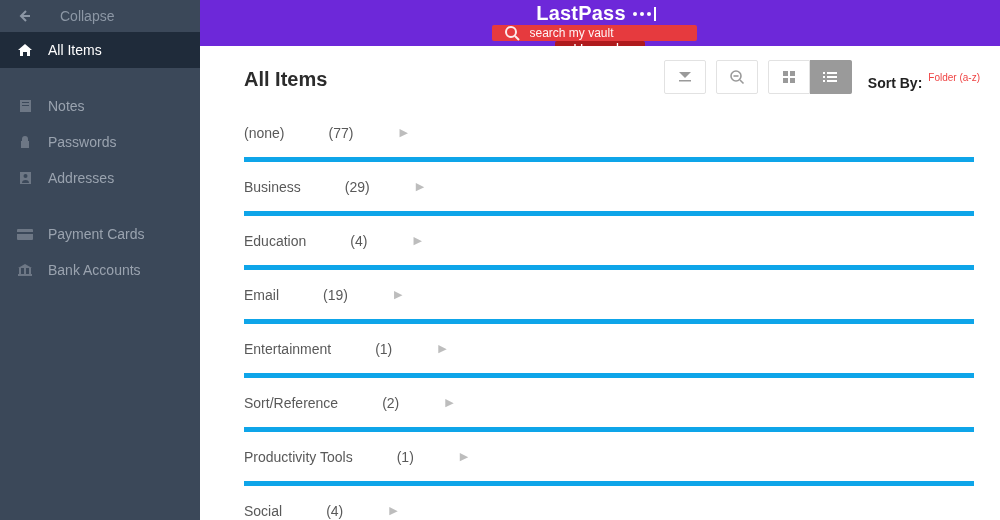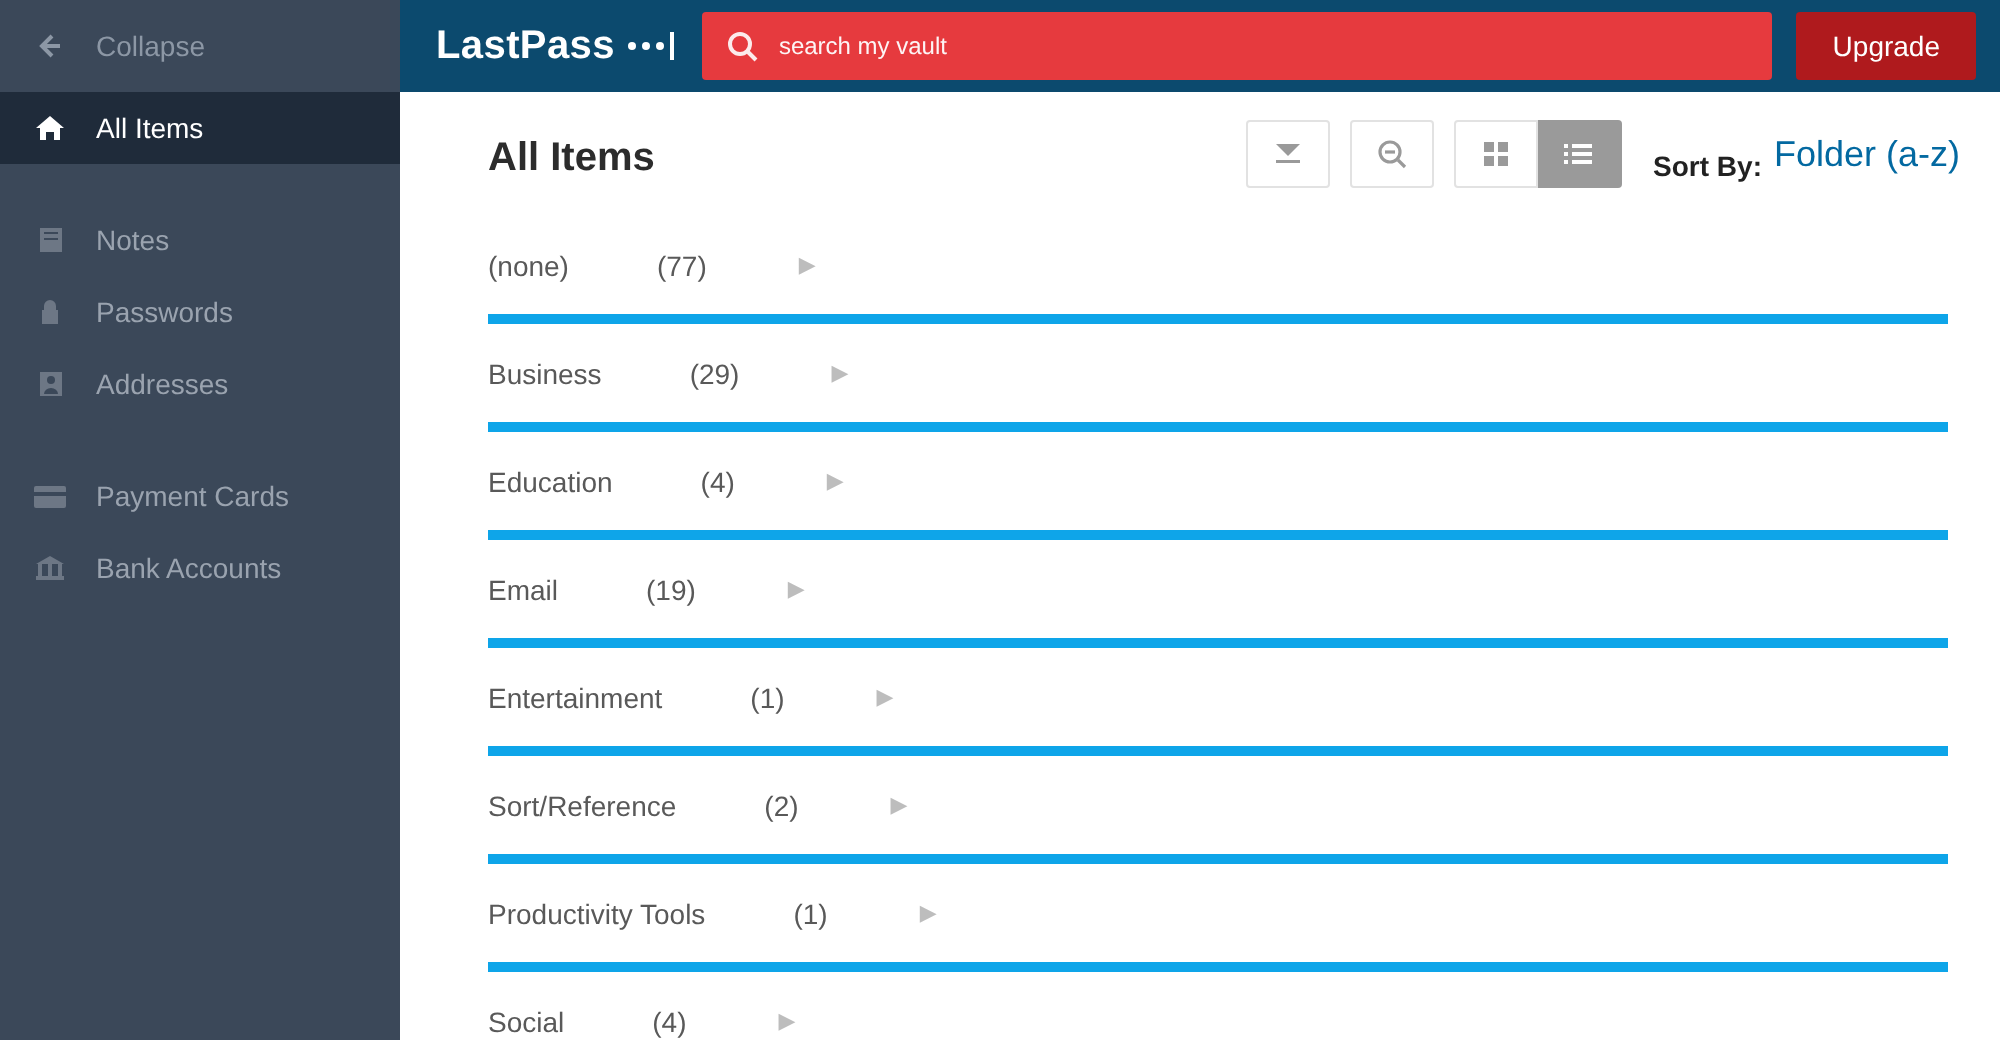--- a/index.html
+++ b/index.html
@@ -1,31 +1,31 @@
 <!DOCTYPE html>
 <html><head>
 <meta charset="utf-8">
 <style>
   * { box-sizing: border-box; margin: 0; padding: 0; }
   html, body { width: 1000px; height: 520px; font-family: -apple-system, BlinkMacSystemFont, "Segoe UI", Arial, sans-serif; overflow: hidden; }
   body { display: flex; }
 
   
   .sidebar { width: 200px; height: 520px; background: #3b4859; color: #9aa3af; display: flex; flex-direction: column; font-size: 14px; }
-  .sidebar .collapse-row { display: flex; align-items: center; height: 46px; padding: 0 16px; cursor: pointer; color: #8c97a5; }
+  .sidebar .collapse-row { display: flex; align-items: center; height: 32px; padding: 0 16px; cursor: pointer; color: #8c97a5; gap: 12px; }
   .sidebar .collapse-row .icon { width: 18px; margin-right: 14px; display: flex; justify-content: center; }
   .sidebar .nav-item { display: flex; align-items: center; height: 36px; padding: 0 16px; cursor: pointer; font-weight: 500; }
   .sidebar .nav-item .icon { width: 18px; margin-right: 14px; display: flex; justify-content: center; }
   .sidebar .nav-item.active { background: #1f2b3a; color: #ffffff; }
   .sidebar .group-gap { height: 12px; }
   .sidebar .group-gap.big { height: 20px; }
 
   
   .main { flex: 1; display: flex; flex-direction: column; height: 520px; }
-  .topbar { height: 46px; background: #0c4a6e; display: flex; align-items: center; padding: 12px 12px; }
+  .topbar { height: 46px; background: #6d28d9; display: flex; align-items: center; padding: 2px 12px; flex-direction: column; }
   .brand { display: flex; align-items: center; margin-right: 14px; margin-left: 6px; }
   .brand-text { color: #fff; font-weight: 700; font-size: 20px; letter-spacing: 0.2px; }
   .brand-dots { margin-left: 4px; display: inline-flex; align-items: center; }
   .brand-dots .dot { width: 4px; height: 4px; background: #fff; border-radius: 50%; margin-left: 3px; }
   .brand-dots .bar { width: 2px; height: 14px; background: #fff; margin-left: 3px; }
   .search-wrap { flex: 1; background: #e63a3e; height: 34px; border-radius: 2px; display: flex; align-items: center; padding: 0 12px; margin-right: 12px; }
   .search-wrap .icon { color: #fff; opacity: 0.9; margin-right: 10px; }
   .search-wrap input { flex: 1; background: transparent; border: none; outline: none; color: #fff; font-size: 12px; }
   .search-wrap input::placeholder { color: #fff; opacity: 0.95; }
   .upgrade-btn { background: #af1a1d; color: #fff; height: 34px; padding: 0 18px; border-radius: 2px; display: flex; align-items: center; font-size: 14px; cursor: pointer; font-weight: 500; }
@@ -35,21 +35,21 @@
   .page-title { font-size: 20px; font-weight: 700; color: #2c2c2c; margin-top: 4px; }
   .toolbar-spacer { flex: 1; }
   .tool-btn { height: 34px; width: 42px; border: 1px solid #e2e2e2; border-radius: 2px; margin-left: 10px; display:flex; align-items:center; justify-content:center; color:#8e8e8e; cursor:pointer; background:#fff;}
   .tool-btn.icon-only svg { display:block; }
   .tool-btn.active { background: #9a9a9a; color: #fff; border-color:#9a9a9a; }
   .tool-group { display:flex; margin-left:10px; }
   .tool-group .tool-btn { margin-left: 0; border-radius: 0; }
   .tool-group .tool-btn:first-child { border-top-left-radius:2px; border-bottom-left-radius:2px; }
   .tool-group .tool-btn:last-child { border-top-right-radius:2px; border-bottom-right-radius:2px; border-left:none; }
   .sort-label { margin-left: 16px; font-size: 14px; font-weight:700; color:#222;margin-top:11px; }
-  .sort-value { margin-left: 6px; font-size: 18px; color:#0369a1; }
+  .sort-value { margin-left: 6px; font-size: 10px; color:#ef4444; }
 
   
   .content { flex:1; overflow:hidden; background:#fff; }
   .folder-list { padding: 0 26px 0 44px; }
   .folder-row { height: 54px; border-bottom: 5px solid #0ea5e9; display:flex; align-items:center; color:#595959; font-size:14px; cursor:pointer;gap:38px; }
   .folder-row .label-text { margin-right: 6px; }
   .folder-row .count-text { margin-right: 8px; }
   .folder-row .tri { color:#bdbdbd; font-size:11px; }
 
   svg { display:block; }

